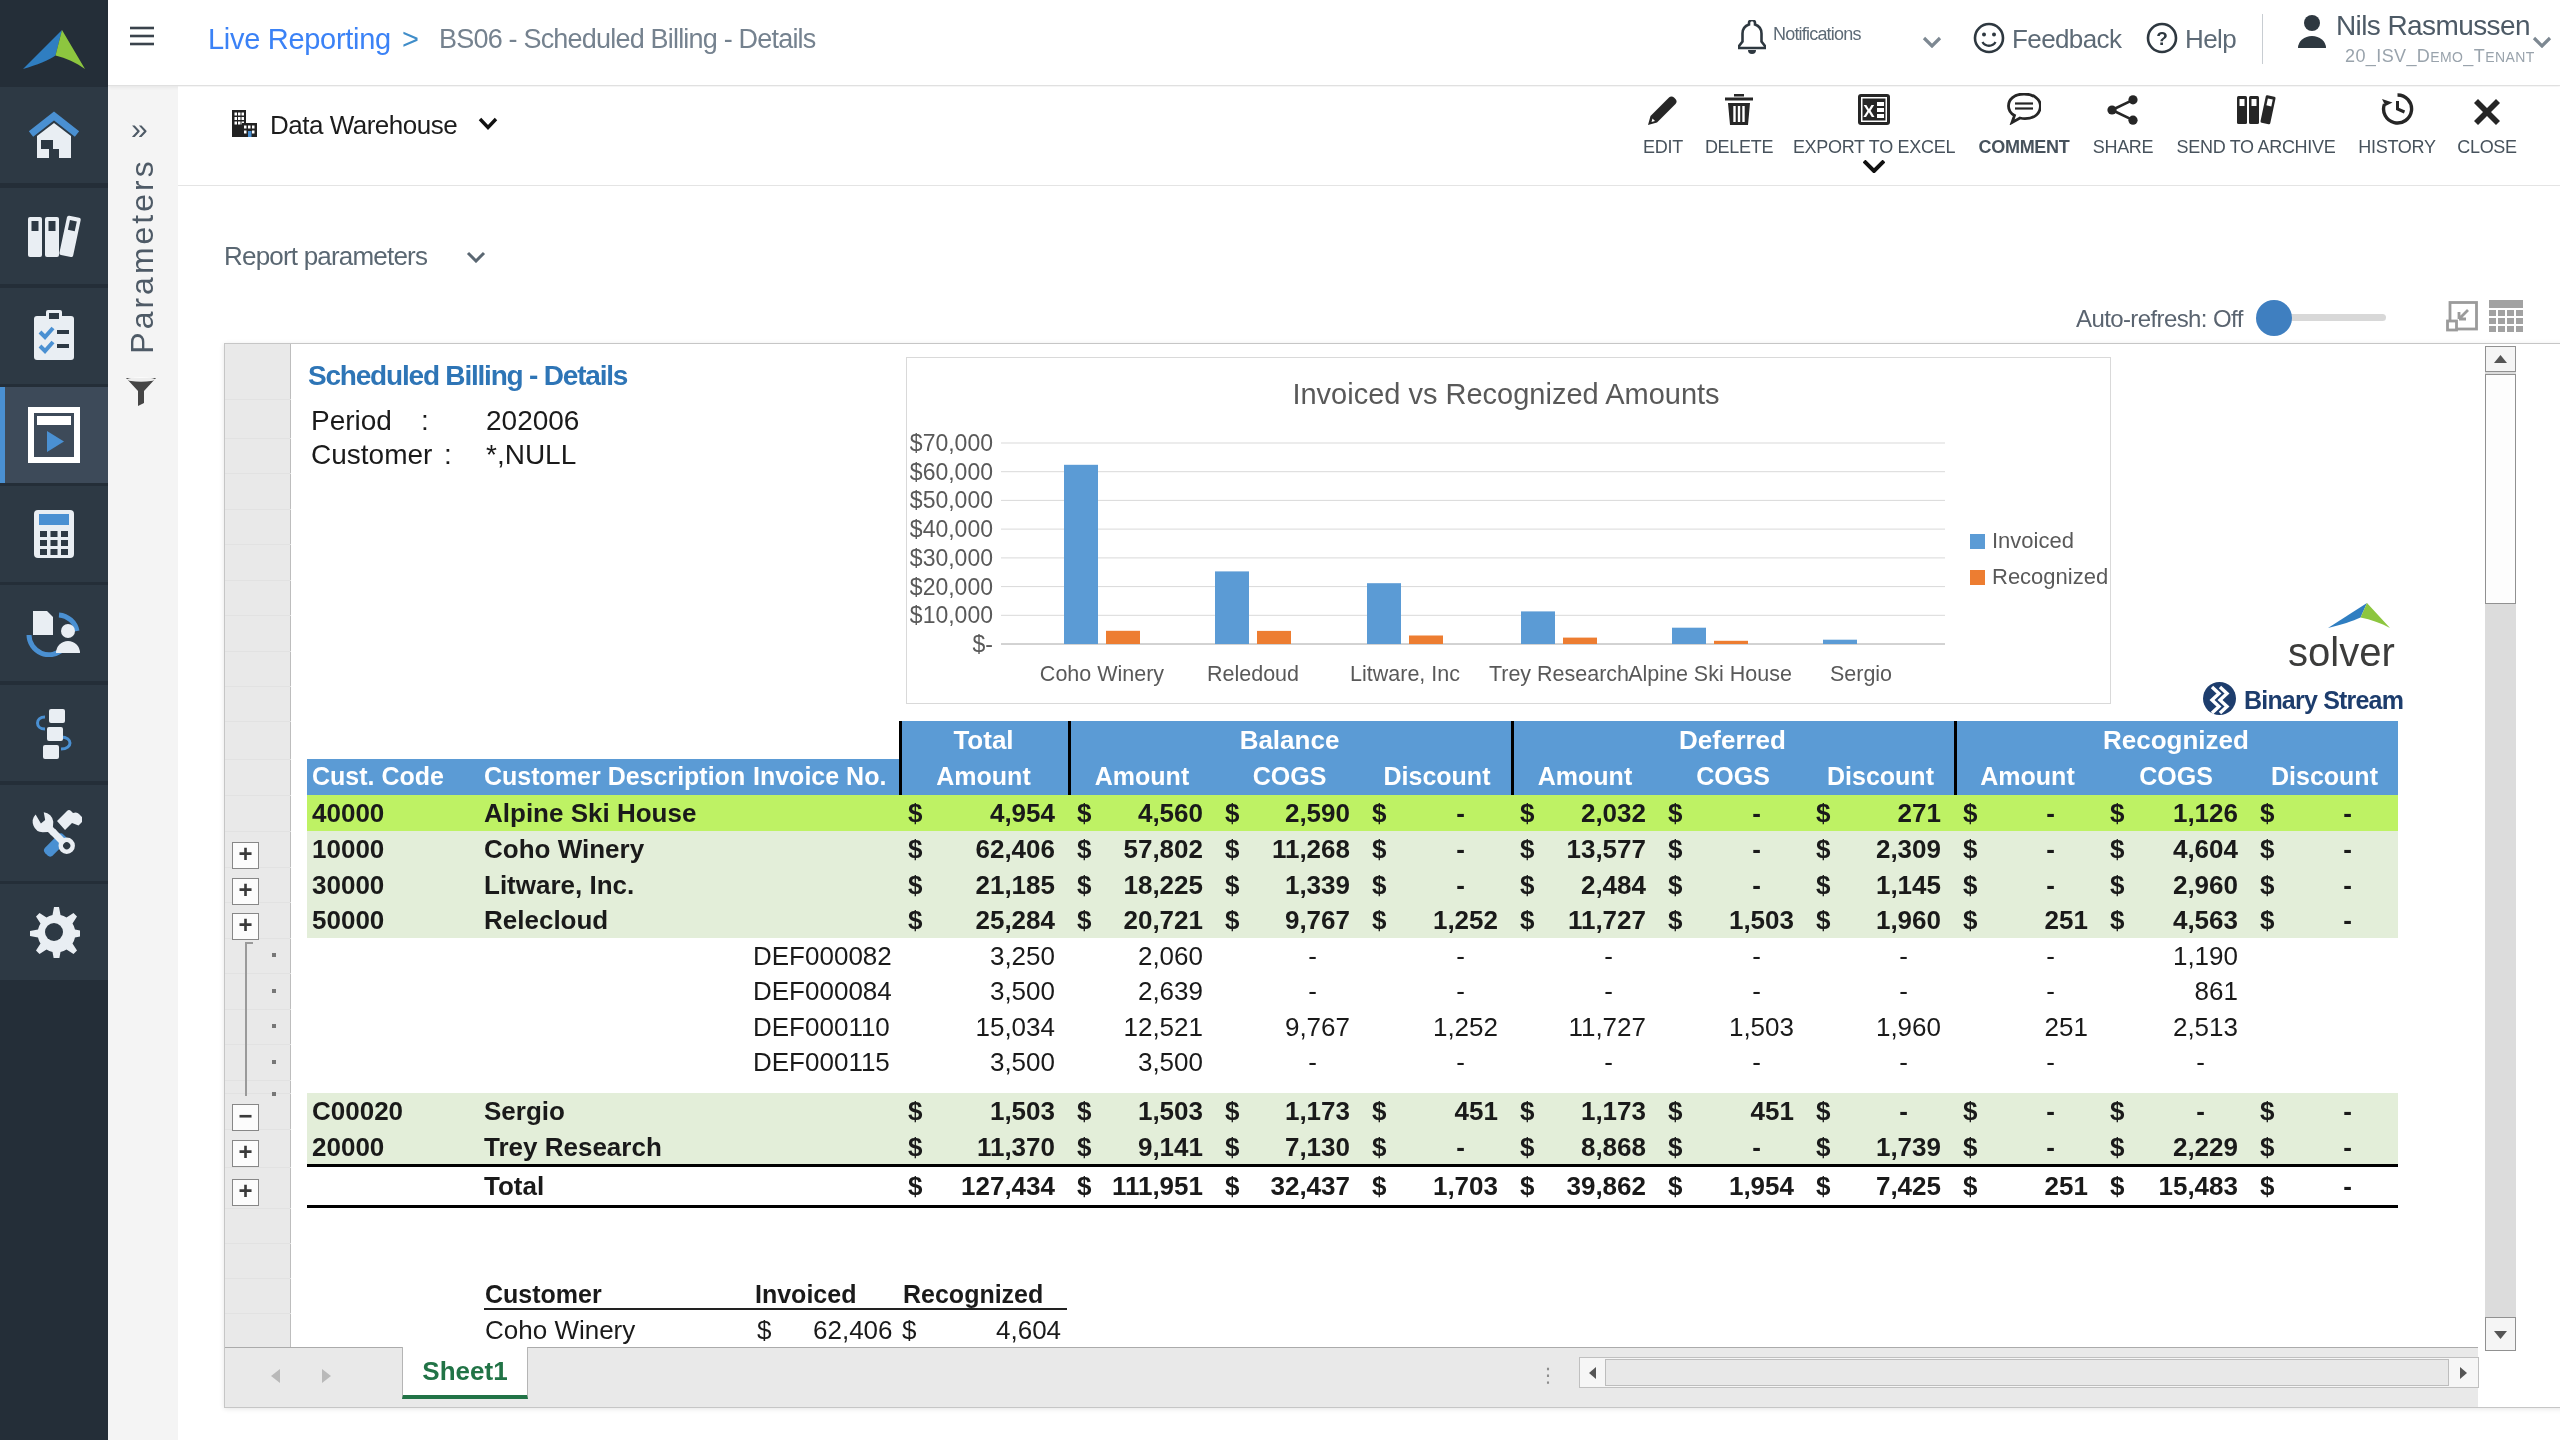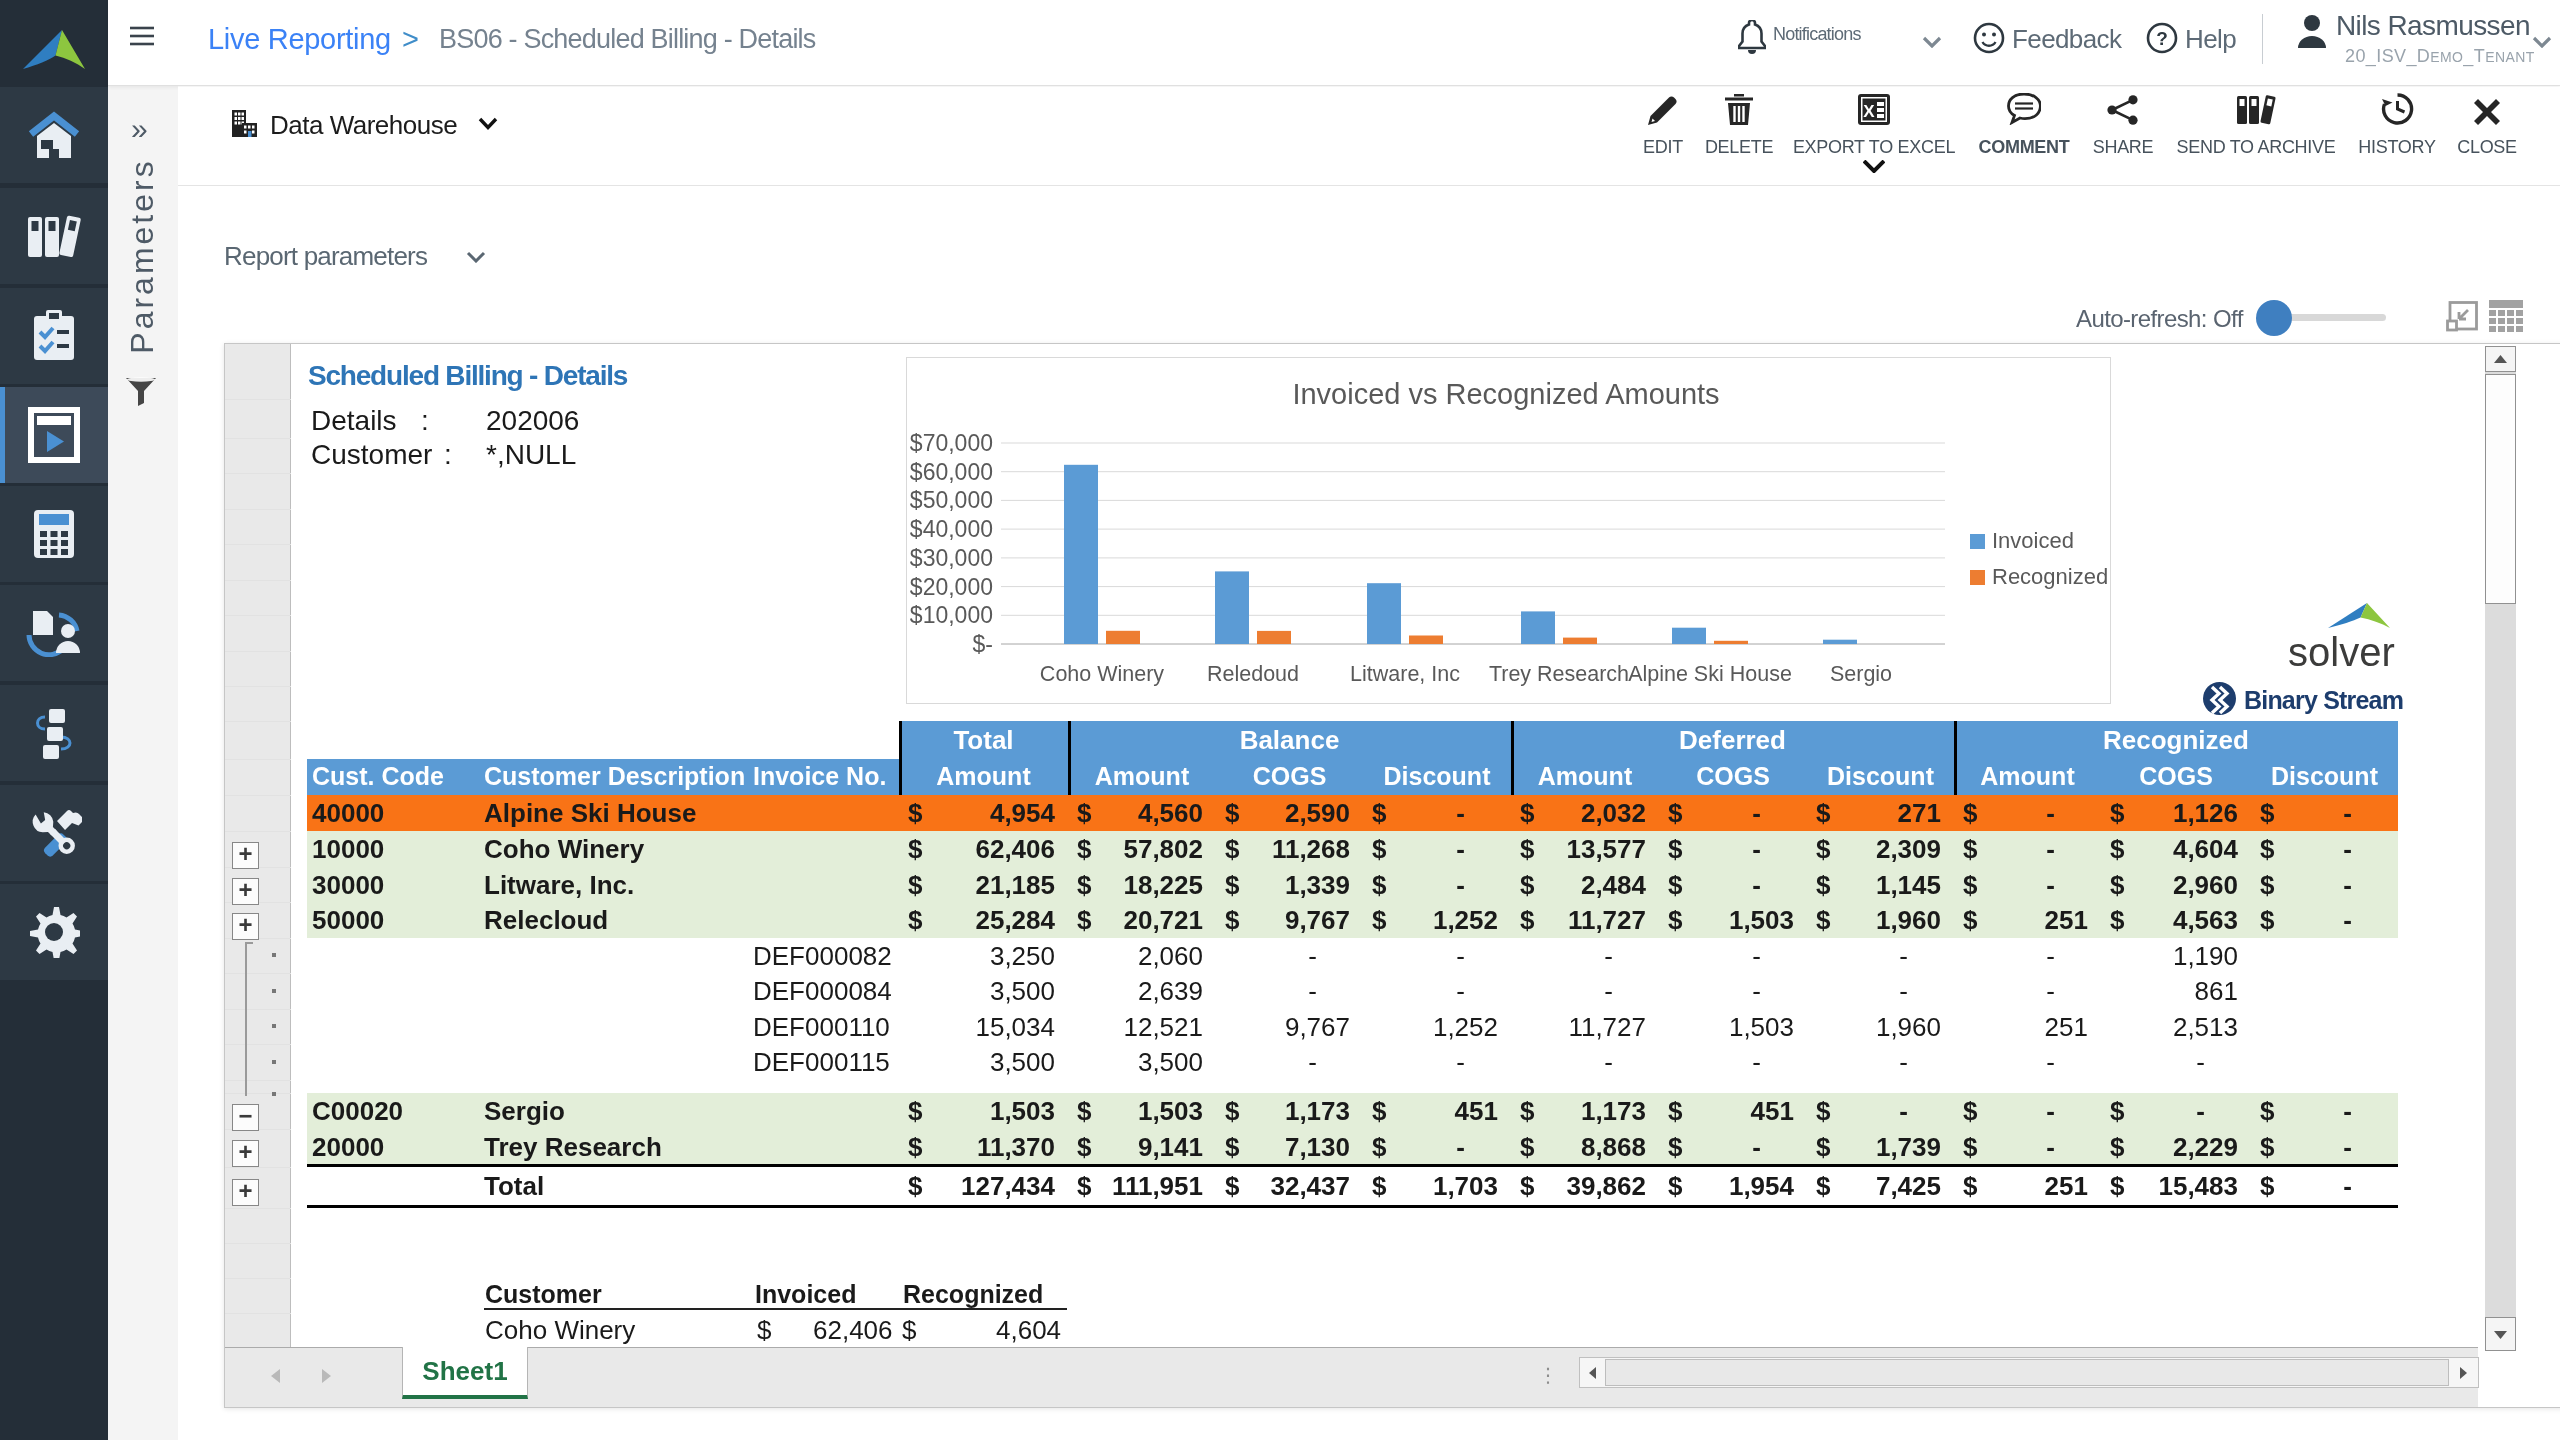--- a/index.html
+++ b/index.html
@@ -362,21 +362,21 @@
 <div class="gline" style="top:700px"></div>
 <div class="gline" style="top:736px"></div>
 <div class="gline" style="top:749px"></div>
 <div class="gline" style="top:785px"></div>
 <div class="gline" style="top:823px"></div>
 <div class="gline" style="top:864px"></div>
 <div class="gline" style="top:899px"></div>
 <div class="gline" style="top:934px"></div>
 <div class="gline" style="top:969px"></div>
 <div class="t" style="left:83px;top:16px;font-size:28px;font-weight:bold;color:#2e75b6;letter-spacing:-1.2px;">Scheduled Billing - Details</div>
-<div class="t" style="left:86px;top:61px;font-size:28px;color:#1a1a1a;">Details</div>
+<div class="t" style="left:86px;top:61px;font-size:28px;color:#1a1a1a;">Period</div>
 <div class="t" style="left:196px;top:61px;font-size:28px;color:#1a1a1a;">:</div>
 <div class="t" style="left:261px;top:61px;font-size:28px;color:#1a1a1a;">202006</div>
 <div class="t" style="left:86px;top:95px;font-size:28px;color:#1a1a1a;">Customer</div>
 <div class="t" style="left:219px;top:95px;font-size:28px;color:#1a1a1a;">:</div>
 <div class="t" style="left:261px;top:95px;font-size:28px;color:#1a1a1a;">*,NULL</div>
 <svg class="abs" style="left:681px;top:13px" width="1205" height="347" viewBox="0 0 1205 347">
       <rect x="0.5" y="0.5" width="1204" height="346" fill="#fff" stroke="#d9d9d9"></rect>
       <text x="600" y="47" font-size="29" fill="#595959" text-anchor="middle" font-family="Liberation Sans">Invoiced vs Recognized Amounts</text>
       <line x1="95" y1="287.0" x2="1039" y2="287.0" stroke="#a6a6a6" stroke-width="1"></line>
       <text x="87" y="295.0" font-size="23" fill="#595959" text-anchor="end" font-family="Liberation Sans">$-</text>
@@ -473,21 +473,21 @@
           <span style="position:absolute;left:0;right:0;text-align:center;top:3px;white-space:nowrap;">COGS</span>
         </div>
         <div class="c" style="left:1944px;width:147px;">
           <span style="position:absolute;left:0;right:0;text-align:center;top:3px;white-space:nowrap;">Discount</span>
         </div>
       </div>
 <div class="abs" style="left:592px;top:0px;width:2.6px;height:74px;background:#000;"></div>
 <div class="abs" style="left:761px;top:0px;width:2.6px;height:74px;background:#000;"></div>
 <div class="abs" style="left:1204px;top:0px;width:2.6px;height:74px;background:#000;"></div>
 <div class="abs" style="left:1647px;top:0px;width:2.6px;height:74px;background:#000;"></div>
-<div class="row" style="left:0;top:74px;height:36px;background:#f97316;color:#1a1a1a;font-size:26px;font-weight:bold;">
+<div class="row" style="left:0;top:74px;height:36px;background:#bef264;color:#1a1a1a;font-size:26px;font-weight:bold;">
         <div class="c" style="left:0px;width:174px;">
           <span style="position:absolute;left:5px;top:50%;transform:translateY(-50%);">40000</span>
         </div>
         <div class="c" style="left:174px;width:270px;">
           <span style="position:absolute;left:3px;top:50%;transform:translateY(-50%);">Alpine Ski House</span>
         </div>
         <div class="c" style="left:592px;width:169px;">
           <i>$</i>
           <b>4,954</b>
         </div>

